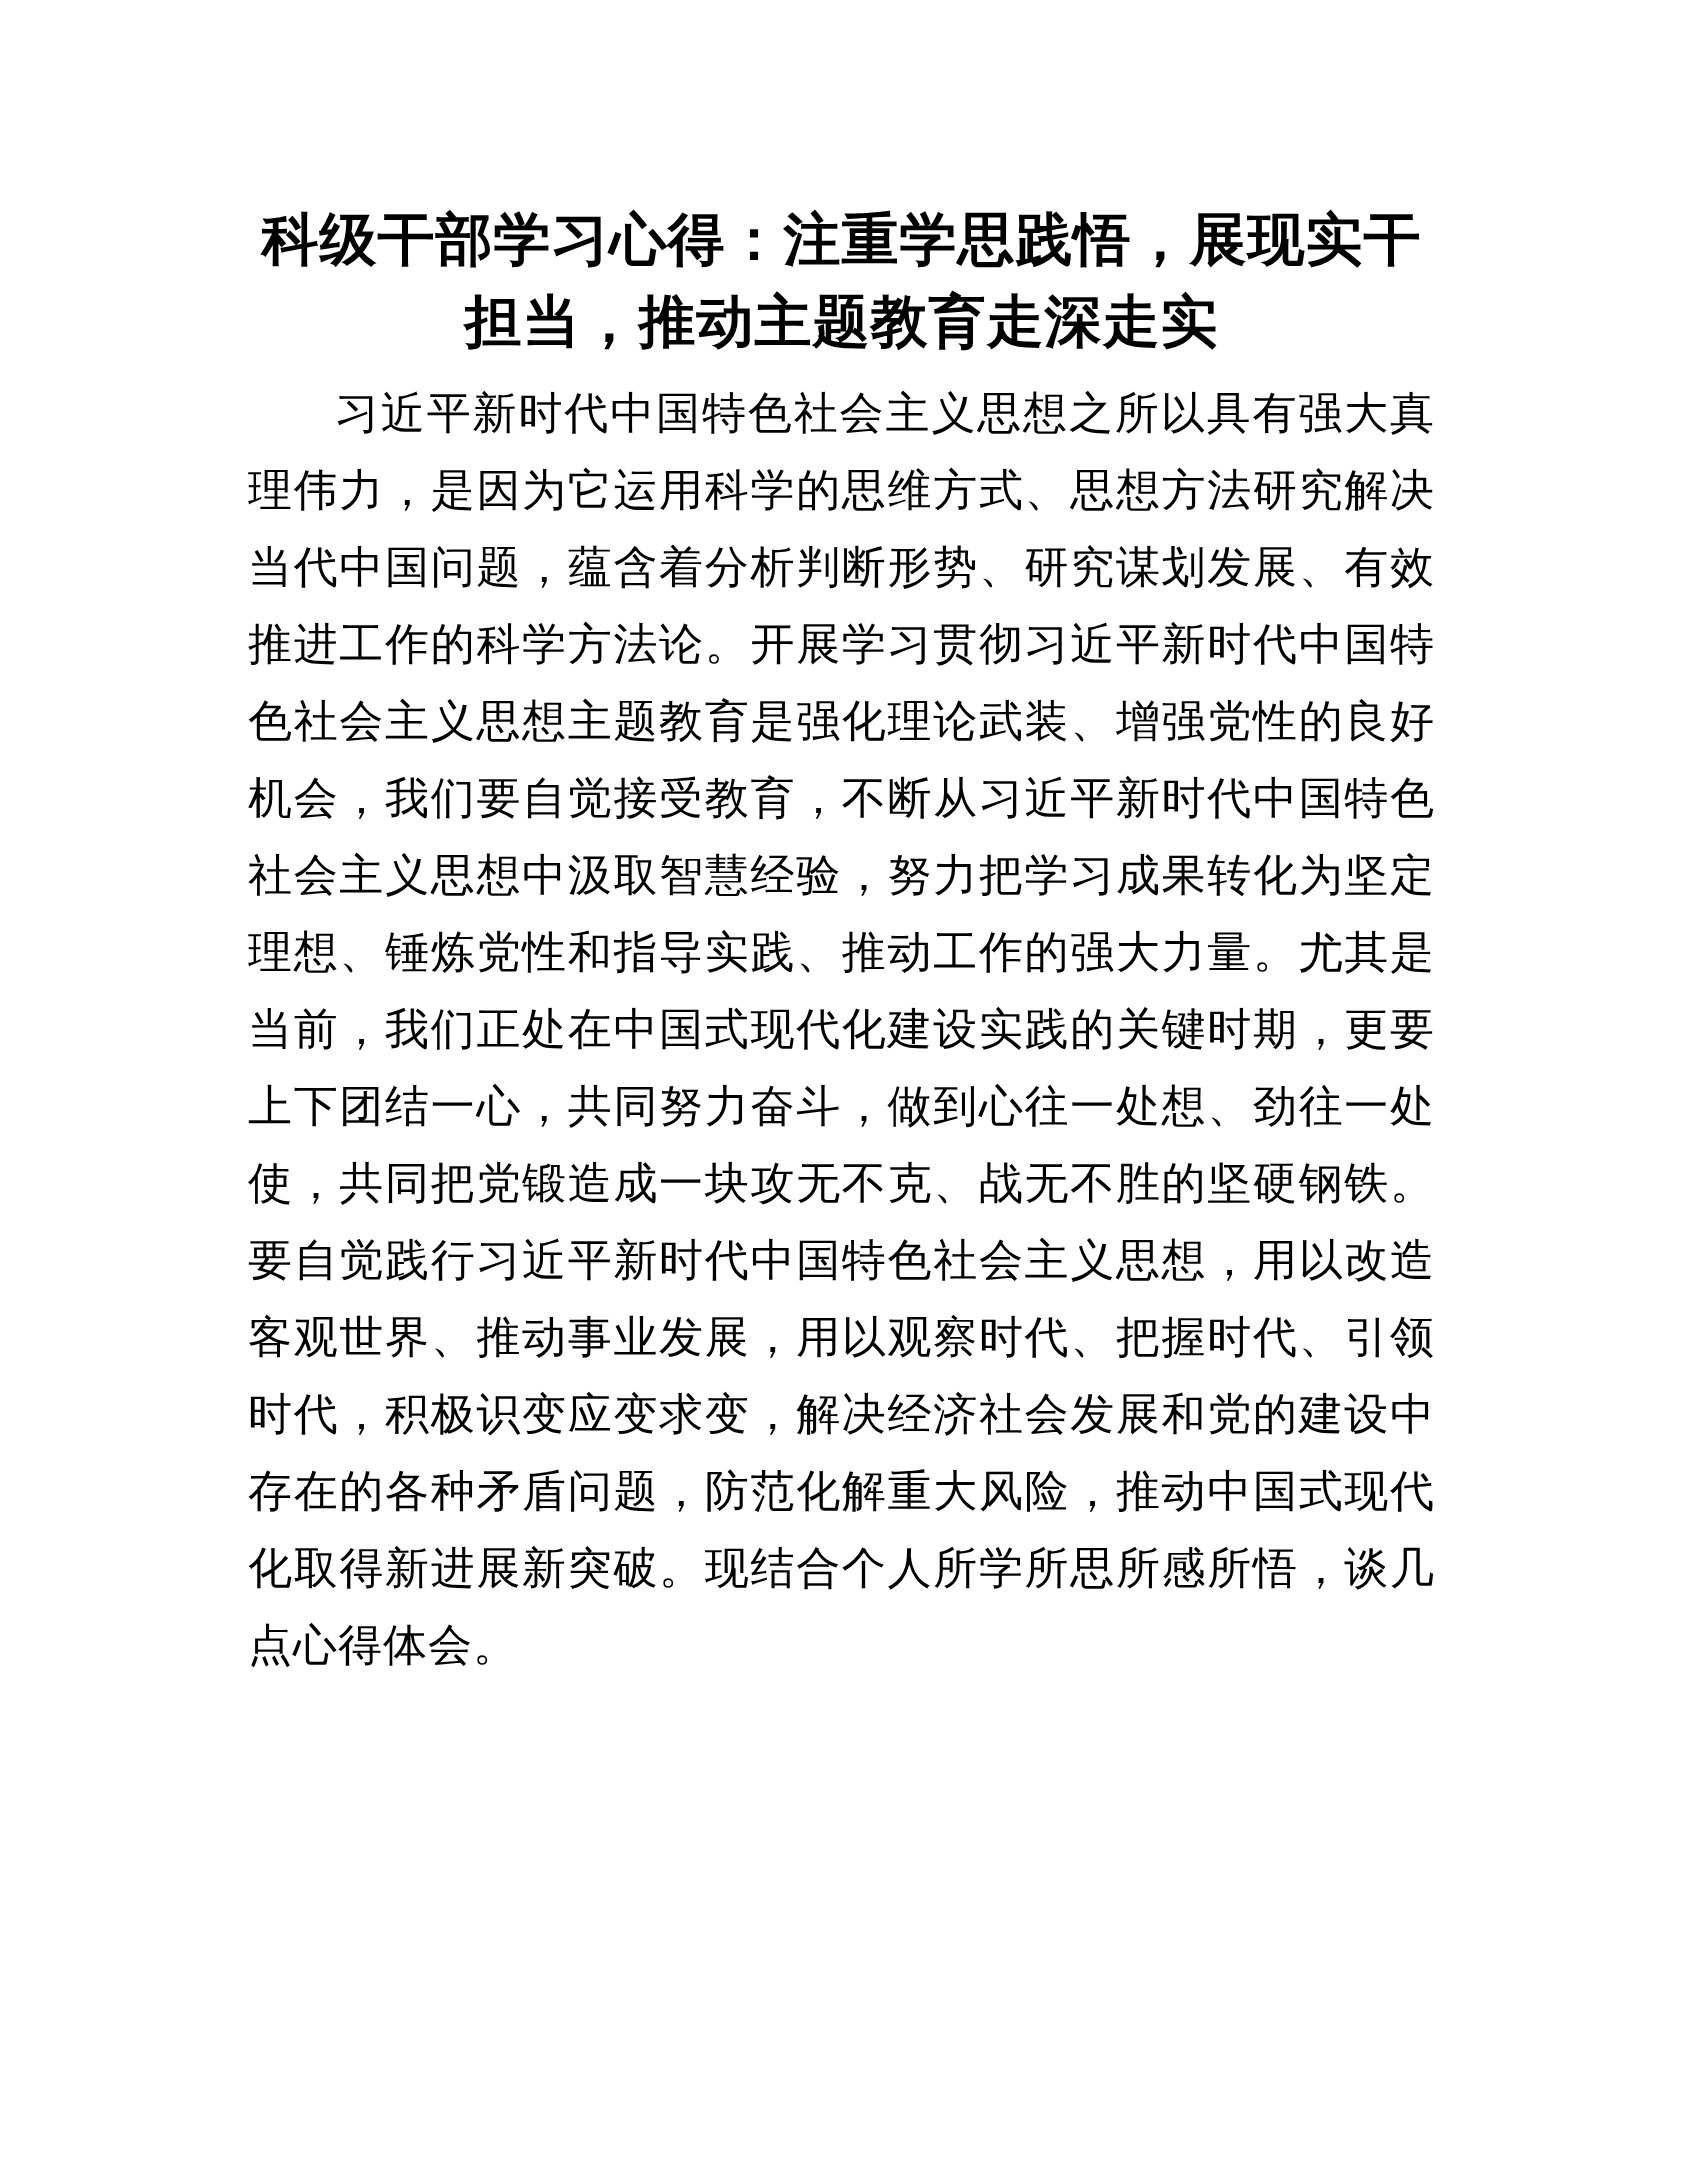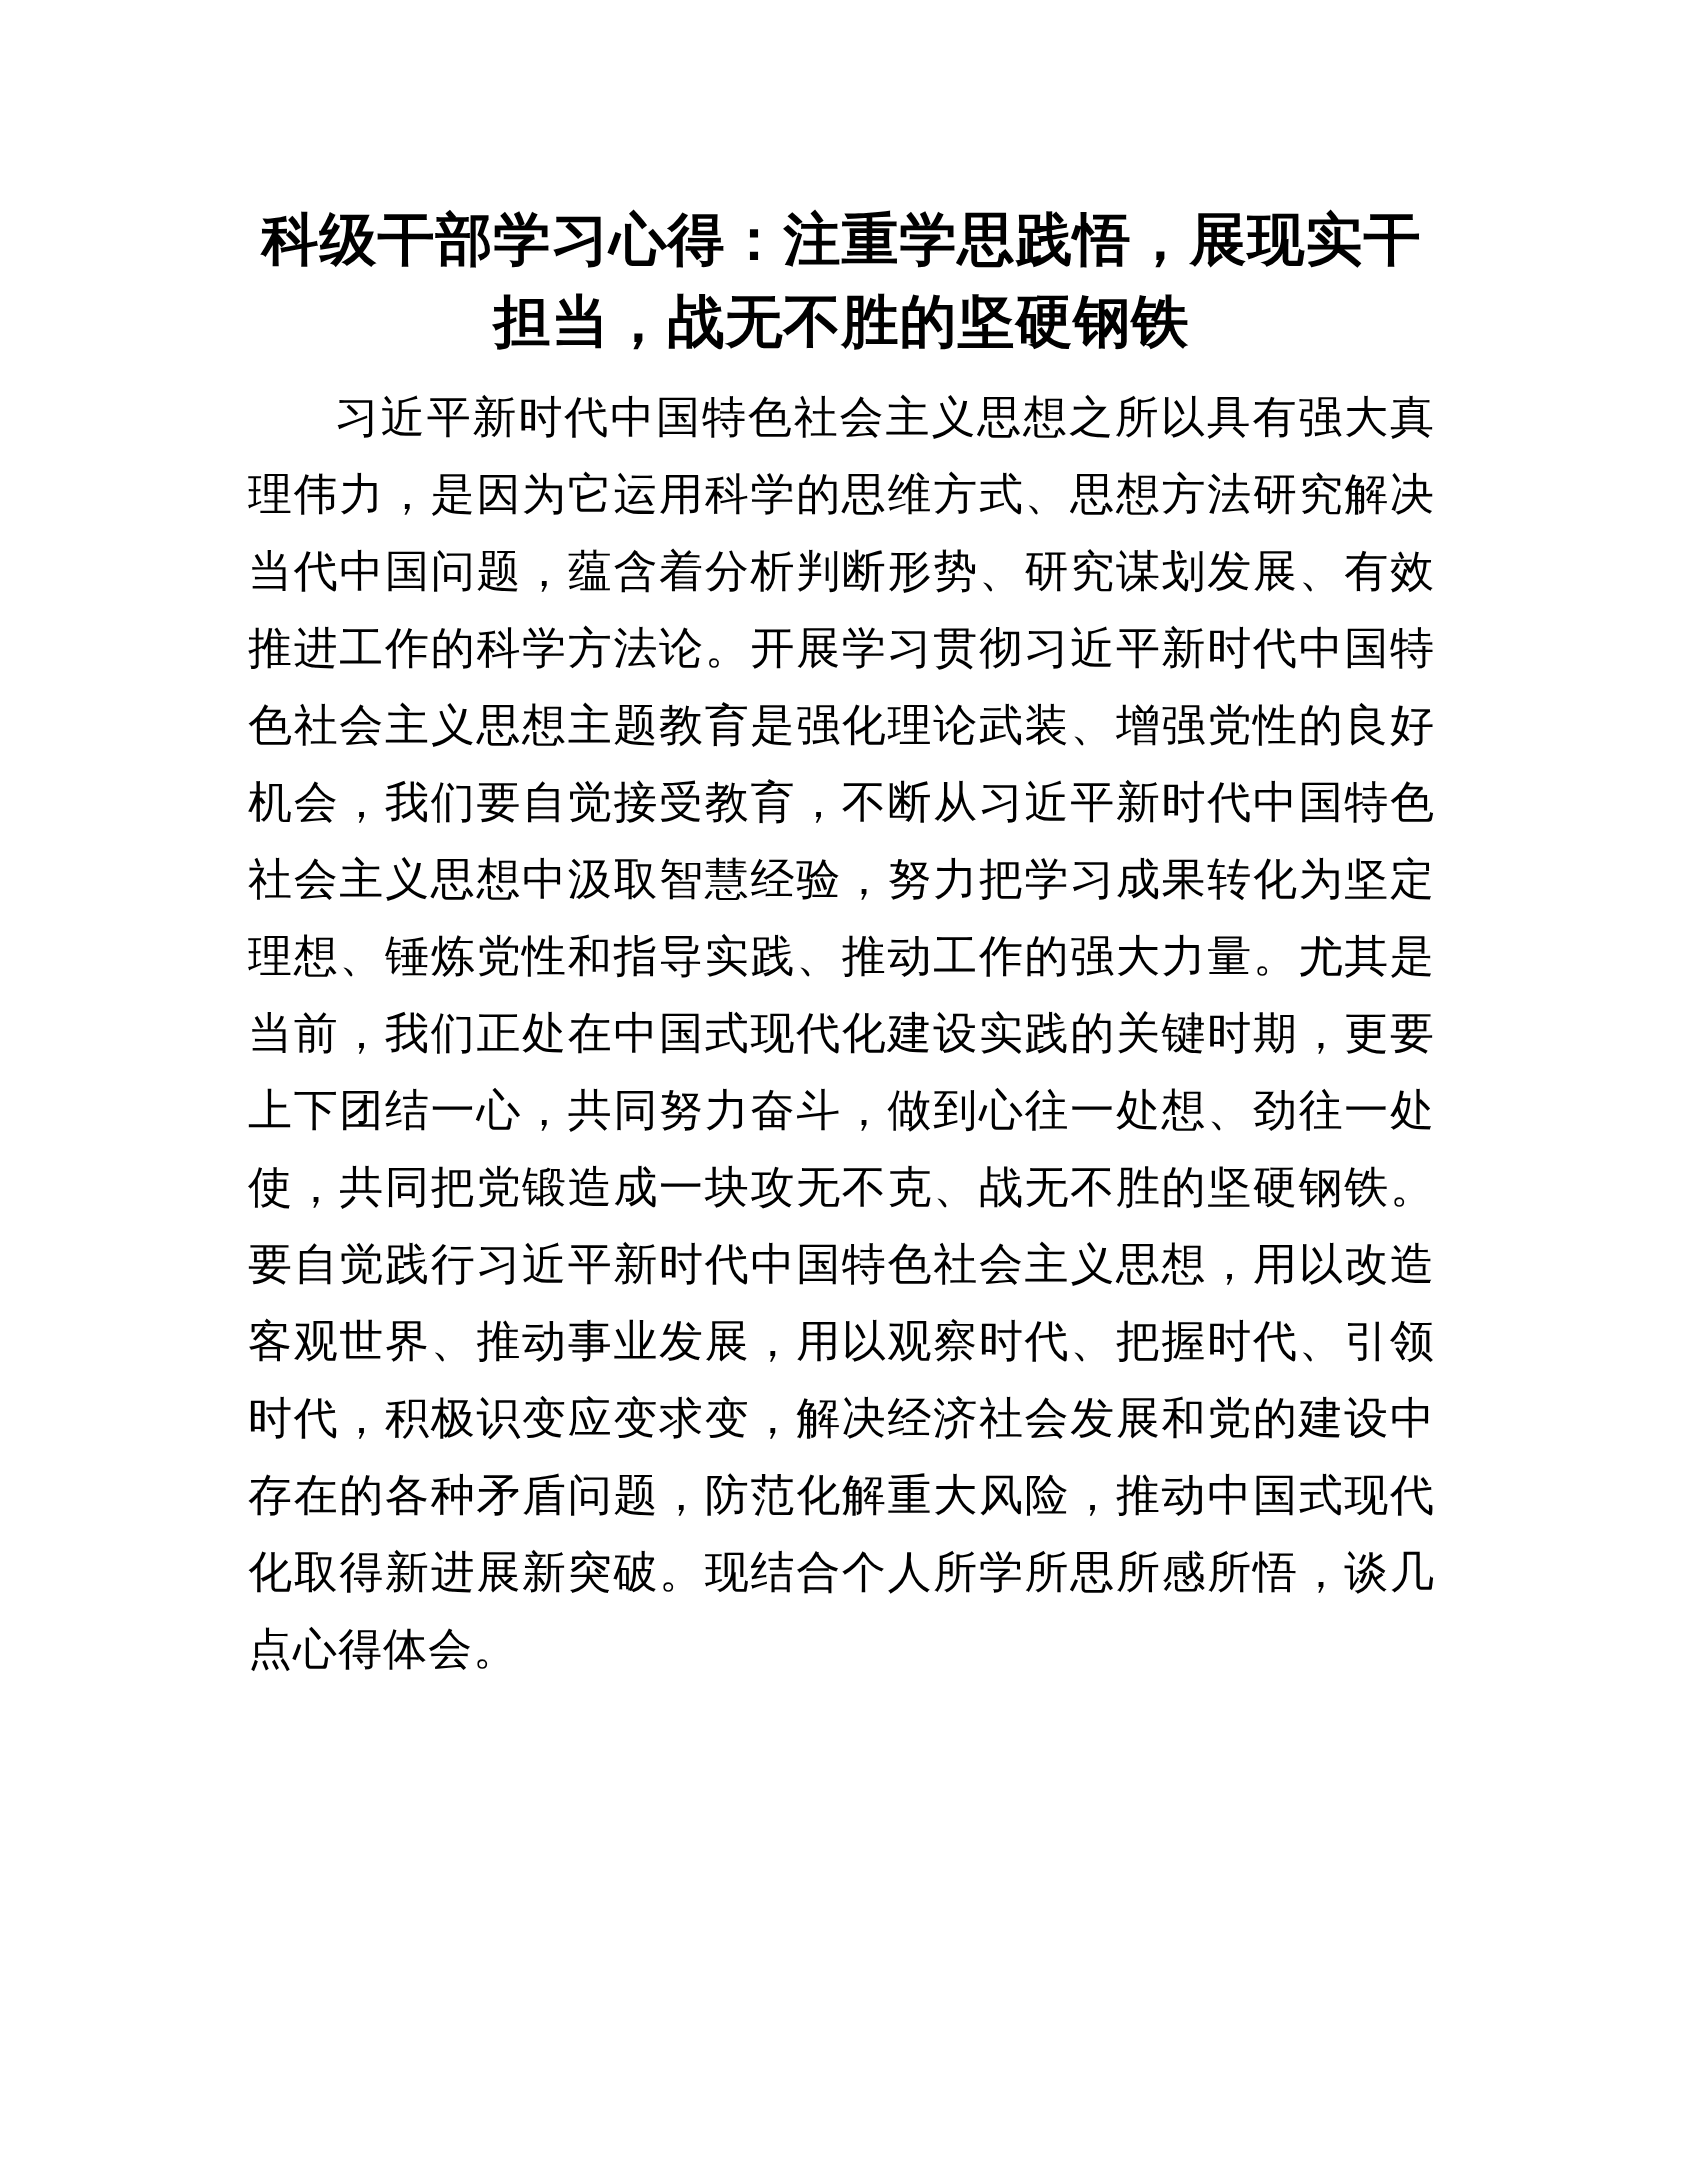--- a/index.html
+++ b/index.html
@@ -34,27 +34,28 @@
   }
   .body-para {
     margin: 0 0 18px 0;
     font-size: 44px;
     line-height: 77px;
     text-align: justify;
     text-justify: inter-ideograph;
     text-indent: 87px;
     letter-spacing: 1px;
     word-break: break-all;
+    font-family: Liberation Mono, monospace;
   }
 </style>
 </head>
 <body>
 
 <div class="page">
   <h1 class="doc-title">
     <span class="title-line">科级干部学习心得：注重学思践悟，展现实干</span>
-    <span class="title-line">担当，战无不胜的坚硬钢铁</span>
+    <span class="title-line">担当，推动主题教育走深走实</span>
   </h1>
 
   <p class="body-para">习近平新时代中国特色社会主义思想之所以具有强大真理伟力，是因为它运用科学的思维方式、思想方法研究解决当代中国问题，蕴含着分析判断形势、研究谋划发展、有效推进工作的科学方法论。开展学习贯彻习近平新时代中国特色社会主义思想主题教育是强化理论武装、增强党性的良好机会，我们要自觉接受教育，不断从习近平新时代中国特色社会主义思想中汲取智慧经验，努力把学习成果转化为坚定理想、锤炼党性和指导实践、推动工作的强大力量。尤其是当前，我们正处在中国式现代化建设实践的关键时期，更要上下团结一心，共同努力奋斗，做到心往一处想、劲往一处使，共同把党锻造成一块攻无不克、战无不胜的坚硬钢铁。要自觉践行习近平新时代中国特色社会主义思想，用以改造客观世界、推动事业发展，用以观察时代、把握时代、引领时代，积极识变应变求变，解决经济社会发展和党的建设中存在的各种矛盾问题，防范化解重大风险，推动中国式现代化取得新进展新突破。现结合个人所学所思所感所悟，谈几点心得体会。</p>
 
 </div>
 
 
 </body></html>

